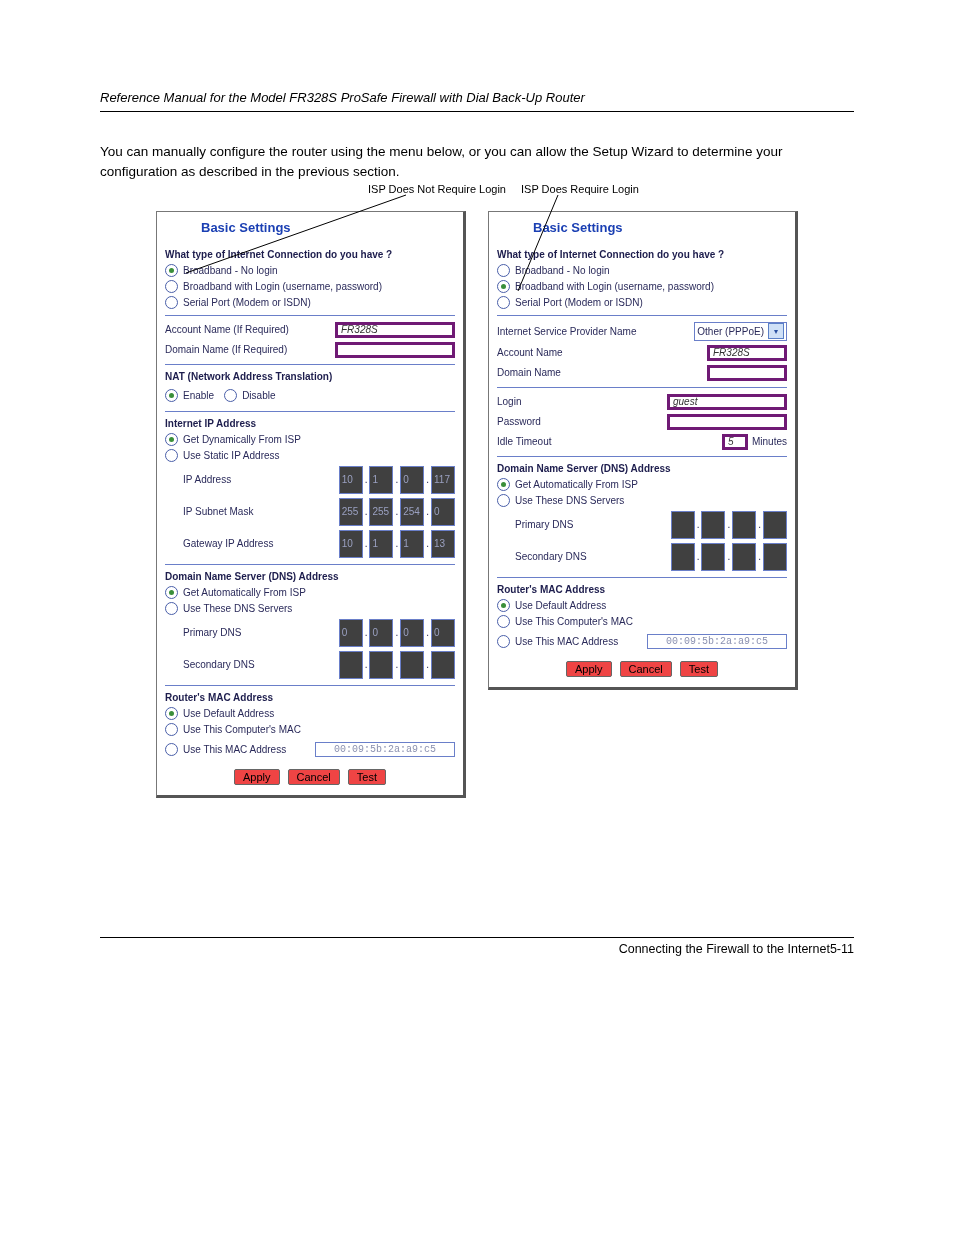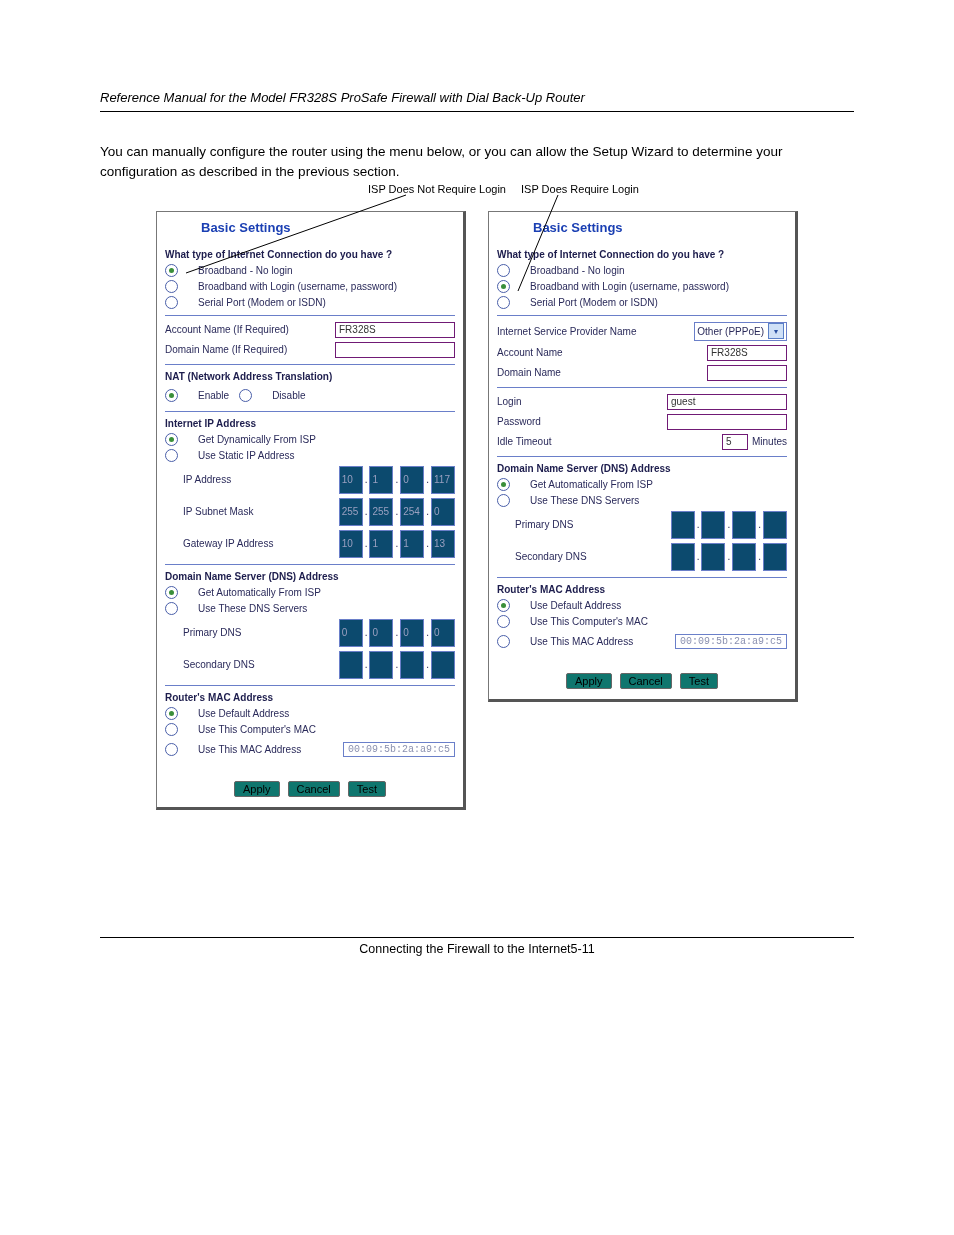--- a/index.html
+++ b/index.html
@@ -75,21 +75,21 @@
   }
   .sep {
     border: none;
     border-top: 1px solid #6a7fc9;
     margin: 6px 0;
   }
   .row {
     display: flex;
     align-items: center;
     margin: 3px 0;
-    gap: 20px;
+    gap: 5px;
   }
   .radio {
     width: 11px;
     height: 11px;
     border: 1px solid #4a5fa9;
     border-radius: 50%;
     display: inline-flex;
     align-items: center;
     justify-content: center;
     flex: 0 0 auto;
@@ -108,27 +108,28 @@
     font-size: 10px;
   }
   .field-row {
     display: flex;
     align-items: center;
     justify-content: space-between;
     margin: 4px 0;
   }
   .field-row .lbl { flex: 1; }
   .tinput {
-    border: 1px solid #701a75;
+    border: 3px solid #701a75;
     height: 16px;
     font-size: 10px;
     padding: 0 3px;
     box-sizing: border-box;
     background: #fff;
     color: #333;
+    font-style: italic;
   }
   .w120 { width: 120px; }
   .w80 { width: 80px; }
   .w30 { width: 26px; }
   .ipgroup {
     display: flex;
     align-items: center;
     gap: 1px;
   }
   .ipgroup .dot {
@@ -138,42 +139,41 @@
   }
   .octet {
     width: 24px;
     height: 16px;
     border: 1px solid #6a7fc9;
     font-size: 10px;
     text-align: left;
     padding: 13px 2px;
     box-sizing: border-box;
     color: #9aa0c0;
-    background: #0c4a6e;
+    background: #404040;
   }
   .indent { padding-left: 18px; }
   .right-inline {
     display: flex;
     gap: 10px;
     align-items: center;
     margin: 4px 0;
   }
   .btnbar {
     display: flex;
     justify-content: center;
     gap: 8px;
     margin-top: 10px;
   }
   .btn {
     font-size: 11px;
     padding: 1px 8px;
     border: 1px solid #666;
-    background: #0f766e;
+    background: #ef4444;
     border-radius: 2px;
-    margin-top: 12px;
   }
   .select {
     border: 1px solid #6a7fc9;
     height: 17px;
     font-size: 10px;
     padding: 0 2px;
     display: inline-flex;
     align-items: center;
     gap: 4px;
     background: #fff;
@@ -187,39 +187,39 @@
     align-items: center;
     justify-content: center;
     color: #2a4fa0;
     font-size: 8px;
   }
   .mac {
     font-family: "Courier New", monospace;
     font-size: 10px;
     color: #8a90b0;
     border: 1px solid #6a7fc9;
-    padding: 1px 4px;
+    padding: 1px 18px;
     background: #fff;
   }
   .caption {
     text-align: left;
     font-weight: bold;
     font-size: 13px;
     margin: 24px 0 0 60px;
   }
   .footer {
     position: absolute;
     left: 100px;
     right: 100px;
     bottom: 54px;
   }
   .footer .hr { margin: 4px 0; }
   .footer-row {
     display: flex;
-    justify-content: center;
+    justify-content: flex-end;
     font-size: 12.5px;
   }
 </style>
 </head>
 <body>
 
 <div class="page">
   <div class="running-head">Reference Manual for the Model FR328S ProSafe Firewall with Dial Back-Up Router</div>
   <hr class="hr">
 

